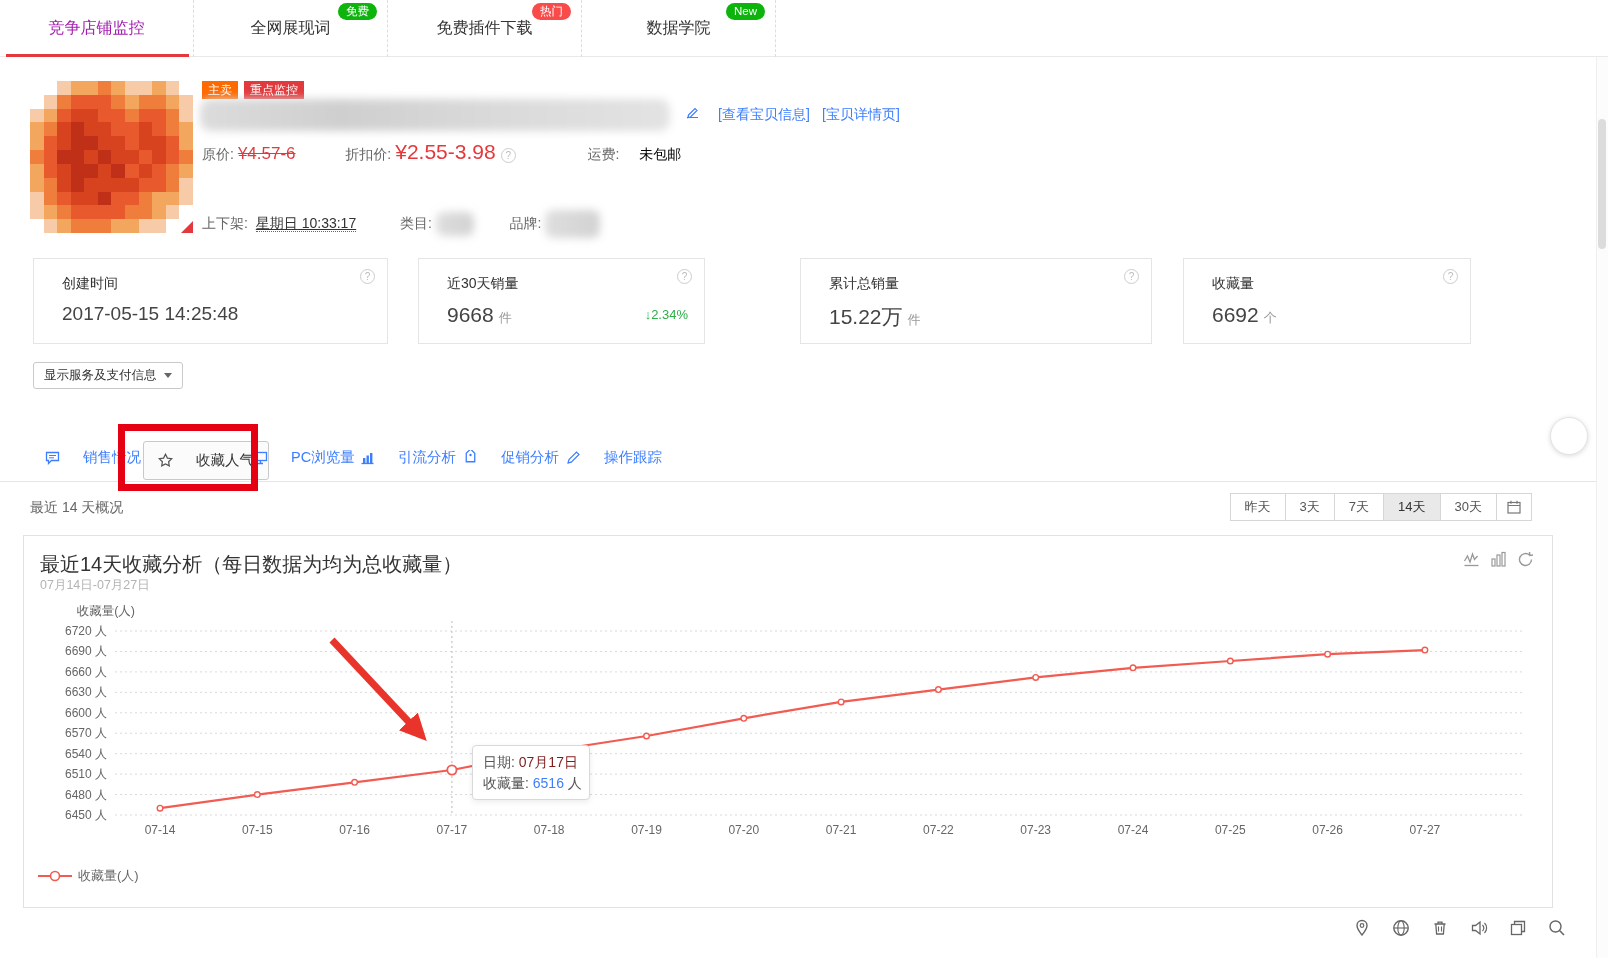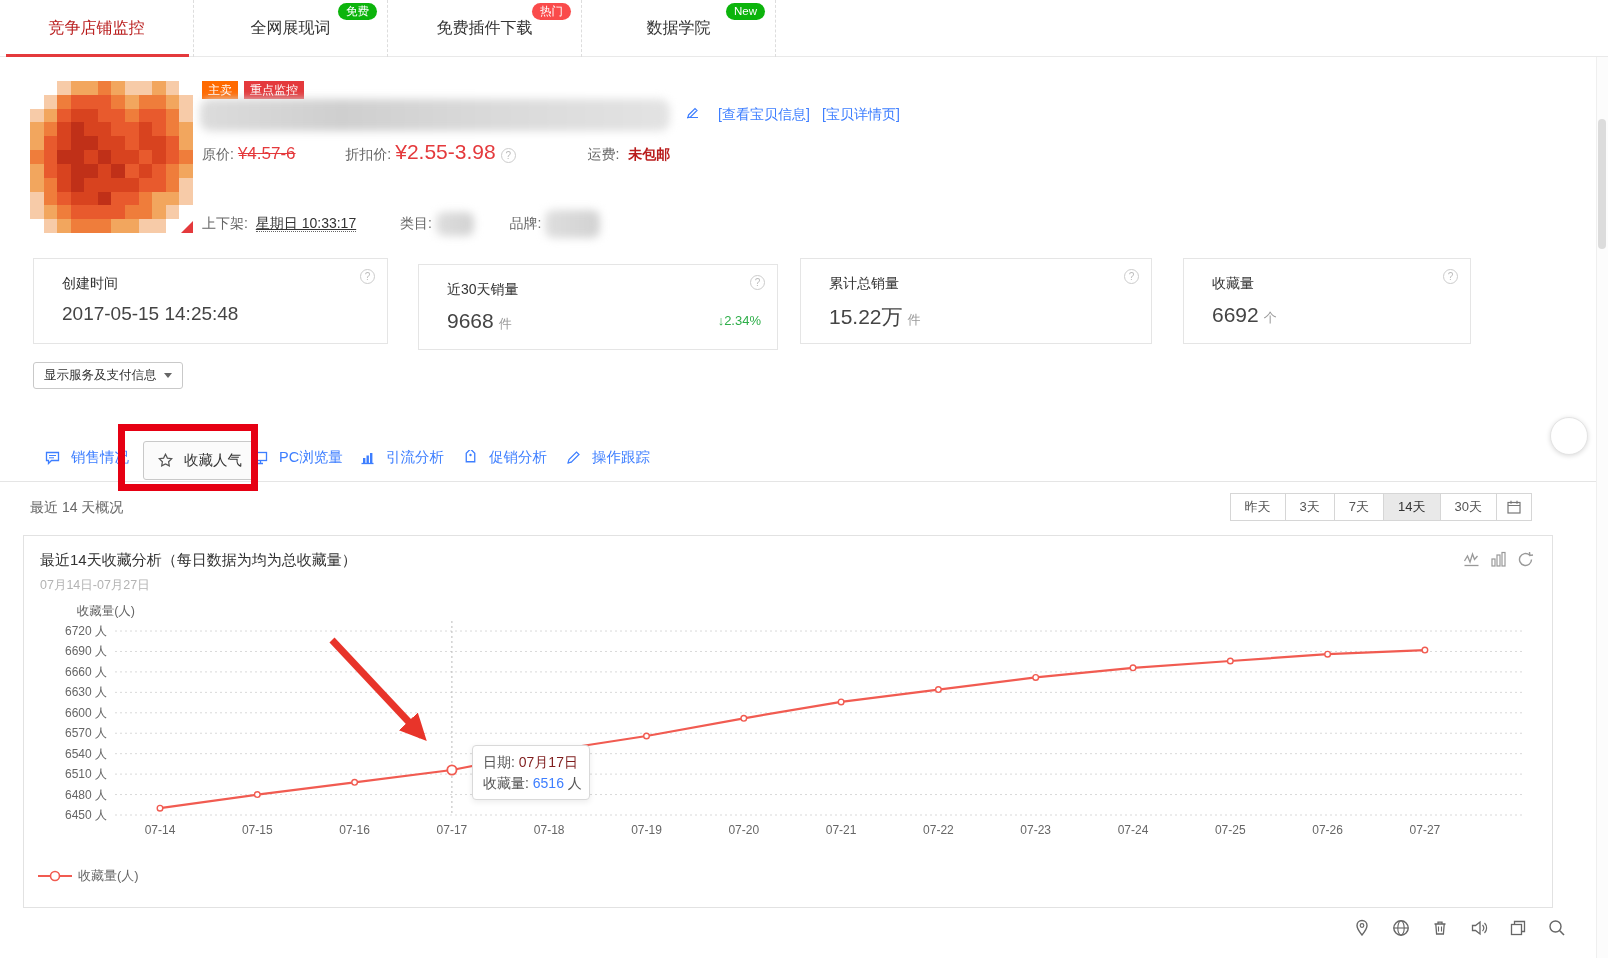--- a/index.html
+++ b/index.html
@@ -3,21 +3,21 @@
 <meta charset="utf-8">
 <style>
   * { box-sizing: border-box; margin: 0; padding: 0; }
   html,body { width:1608px; height:958px; }
   body { font-family:"Liberation Sans","DejaVu Sans",sans-serif; color:#333; background:#fff; overflow:hidden; }
   #app { position:relative; width:1608px; height:958px; background:#fff; }
 
   
   .nav { position:absolute; left:0; top:0; width:1608px; height:57px; background:#fff; border-bottom:1px solid #e9e9e9; display:flex; }
   .nav-tab { position:relative; width:194px; height:57px; display:flex; align-items:center; justify-content:center; font-size:16px; color:#333; cursor:pointer; border-right:1px dashed #ddd; }
-  .nav-tab.active { color:#b91c1c; }
+  .nav-tab.active { color:#a21caf; }
   .nav-tab.active::after { content:""; position:absolute; left:6px; right:4px; bottom:0; height:3px; background:#e4393c; }
   .nav-badge { position:absolute; top:3px; right:10px; font-size:11.5px; color:#fff; padding:1px 8px; border-radius:9px; line-height:15px; }
   .badge-green { background:#0cb40c; }
   .badge-red { background:#fa4b4b; }
   .nav-right { position:absolute; right:78px; top:0; height:57px; display:flex; align-items:center; gap:10px; }
   .my-label { font-size:15px; color:#444; cursor:pointer; }
   .caret-down { width:0; height:0; border-left:5px solid transparent; border-right:5px solid transparent; border-top:6px solid #8fa4c0; margin-left:2px; }
 
   
   .thumb { position:absolute; left:30px; top:81px; width:163px; height:152px; display:grid; grid-template-columns:repeat(12,1fr); grid-template-rows:repeat(11,1fr); overflow:hidden; }
@@ -26,21 +26,21 @@
   .tag { font-size:12px; color:#fff; padding:1px 6px; line-height:16px; }
   .tag-orange { background:#ff6a00; }
   .tag-red { background:#e4393c; }
   .blurbar { background:linear-gradient(90deg,#dcdcdc,#cfcfcf 30%,#d9d9d9 60%,#e3e3e3); filter:blur(4px); border-radius:10px; }
   .title-blur { position:absolute; left:200px; top:99px; width:470px; height:32px; }
   .title-icon { position:absolute; left:686px; top:106px; color:#3d7eff; }
   .prod-link { position:absolute; top:106px; font-size:14px; color:#3d7eff; text-decoration:none; cursor:pointer; }
   .row-price { position:absolute; left:202px; top:140px; width:800px; font-size:14px; color:#666; }
   .price-old { color:#e4393c; font-size:17px; text-decoration:line-through; margin-left:4px; }
   .price-new { color:#e4393c; font-size:21px; margin-left:4px; }
-  .green-text { color:#b91c1c; margin-left:9px;font-weight:bold; }
+  .green-text { color:#000000; margin-left:20px; }
   .help { display:inline-block; width:15px; height:15px; border:1px solid #ccc; border-radius:50%; color:#bbb; font-size:10px; line-height:13px; text-align:center; vertical-align:middle; margin-left:5px; cursor:pointer; }
   .row-stats { position:absolute; left:202px; top:178px; font-size:14px; color:#666; }
   .row-stats b, .row-shelf b { font-weight:normal; color:#333; margin:0 0 0 4px; }
   .gap { display:inline-block; width:36px; }
   .row-shelf { position:absolute; left:202px; top:210px; font-size:14px; color:#666; }
   .dotted-underline { border-bottom:1px dotted #666; cursor:pointer;text-decoration:underline; }
   .mini-blur { display:inline-block; vertical-align:middle; filter:blur(4px); border-radius:8px; background:linear-gradient(90deg,#dedede,#d2d2d2); }
 
   
   .card { position:absolute; top:258px; height:86px; border:1px solid #e5e5e5; background:#fff; }
@@ -48,35 +48,35 @@
   .card .c-value { position:absolute; left:28px; top:44px; font-size:21px; color:#444; }
   .card .c-unit { font-size:13px; color:#999; margin-left:5px; }
   .card .help { position:absolute; right:12px; top:10px; }
   .card .c-delta { position:absolute; right:16px; top:48px; font-size:13px; color:#2eae49; }
 
   .service-btn { position:absolute; left:33px; top:362px; height:27px; padding:0 10px; border:1px solid #c9c9c9; border-radius:3px; background:#fff; font-size:12.5px; color:#333; display:flex; align-items:center; gap:7px; cursor:pointer; }
   .service-btn .sb-caret { width:0; height:0; border-left:4px solid transparent; border-right:4px solid transparent; border-top:5px solid #666; }
 
   
   .tabs-row { position:absolute; left:0; top:440px; width:1596px; height:42px; border-bottom:1px solid #e5e5e5; }
-  .a-tab { position:absolute; top:8px; display:flex; align-items:center; gap:11px; font-size:14.5px; color:#3d7eff; cursor:pointer;text-align:right; }
+  .a-tab { position:absolute; top:8px; display:flex; align-items:center; gap:23px; font-size:14.5px; color:#3d7eff; cursor:pointer;text-align:right; }
   .a-tab svg { flex:none; }
   .a-tab.boxed { top:1px; height:39px; padding:0 14px; border:1px solid #c9c9c9; border-radius:3px; background:#fbfbfb; color:#333; }
   .red-annotation { position:absolute; left:118px; top:424px; width:140px; height:67px; border:7px solid #e60013; z-index:40; pointer-events:none; }
 
   
   .summary-label { position:absolute; left:30px; top:499px; font-size:14px; color:#666; }
   .period-group { position:absolute; right:76px; top:493px; display:flex; }
   .p-btn { height:28px; padding:0 14px; border:1px solid #d6d6d6; margin-left:-1px; background:#fff; font-size:13px; color:#555; display:flex; align-items:center; cursor:pointer; }
   .p-btn.active { background:#e9e9e9; color:#333; }
   .p-btn.cal { padding:0 10px; }
 
   
   .chart-panel { position:absolute; left:23px; top:535px; width:1530px; height:373px; border:1px solid #e2e2e2; background:#fff; }
-  .chart-title { position:absolute; left:40px; top:551px; font-size:15px; color:#333; }
+  .chart-title { position:absolute; left:40px; top:551px; font-size:20px; color:#333; }
   .chart-sub { position:absolute; left:40px; top:577px; font-size:12.5px; color:#b3b3b3; }
   .chart-tools { position:absolute; left:1463px; top:551px; display:flex; gap:10px; }
   .chart-tools svg { cursor:pointer; }
   #chartSvg { position:absolute; left:23px; top:605px; z-index:5; }
   #chartSvg .grid { stroke:#d9d9d9; stroke-width:1; stroke-dasharray:2 3; }
   #chartSvg .ytick, #chartSvg .xtick { font-size:12px; fill:#666; font-family:"Liberation Sans","DejaVu Sans",sans-serif; }
   #chartSvg .ax-title { font-size:12.5px; fill:#666; font-family:"Liberation Sans","DejaVu Sans",sans-serif; }
   #chartSvg .hoverline { stroke:#bbb; stroke-width:1; stroke-dasharray:2 3; }
   .tooltip { position:absolute; left:472px; top:745px; width:118px; height:55px; background:#fff; border:1px solid #d9d9d9; border-radius:4px; box-shadow:0 2px 6px rgba(0,0,0,.08); padding:6px 10px; font-size:14px; color:#555; z-index:30; }
   .tooltip .tt-row { line-height:21px; white-space:nowrap; }
@@ -285,21 +285,21 @@
     <span class="gap" style="width:28px;"></span>
     <span>品牌:</span>
     <span class="mini-blur" style="width:55px;height:28px;"></span>
   </div>
 
   <div class="card" style="left:33px;width:355px;">
     <div class="c-title">创建时间</div>
     <div class="c-value" style="font-size:19px;">2017-05-15 14:25:48</div>
     <span class="help">?</span>
   </div>
-  <div class="card" style="left:418px;width:360px;margin-top:6px;">
+  <div class="card" style="left:418px;width:287px;">
     <div class="c-title">近30天销量</div>
     <div class="c-value"><span>9668</span><span class="c-unit">件</span></div>
     <div class="c-delta"><span>↓</span><span>2.34%</span></div>
     <span class="help">?</span>
   </div>
   <div class="card" style="left:800px;width:352px;">
     <div class="c-title">累计总销量</div>
     <div class="c-value"><span>15.22万</span><span class="c-unit">件</span></div>
     <span class="help">?</span>
   </div>

